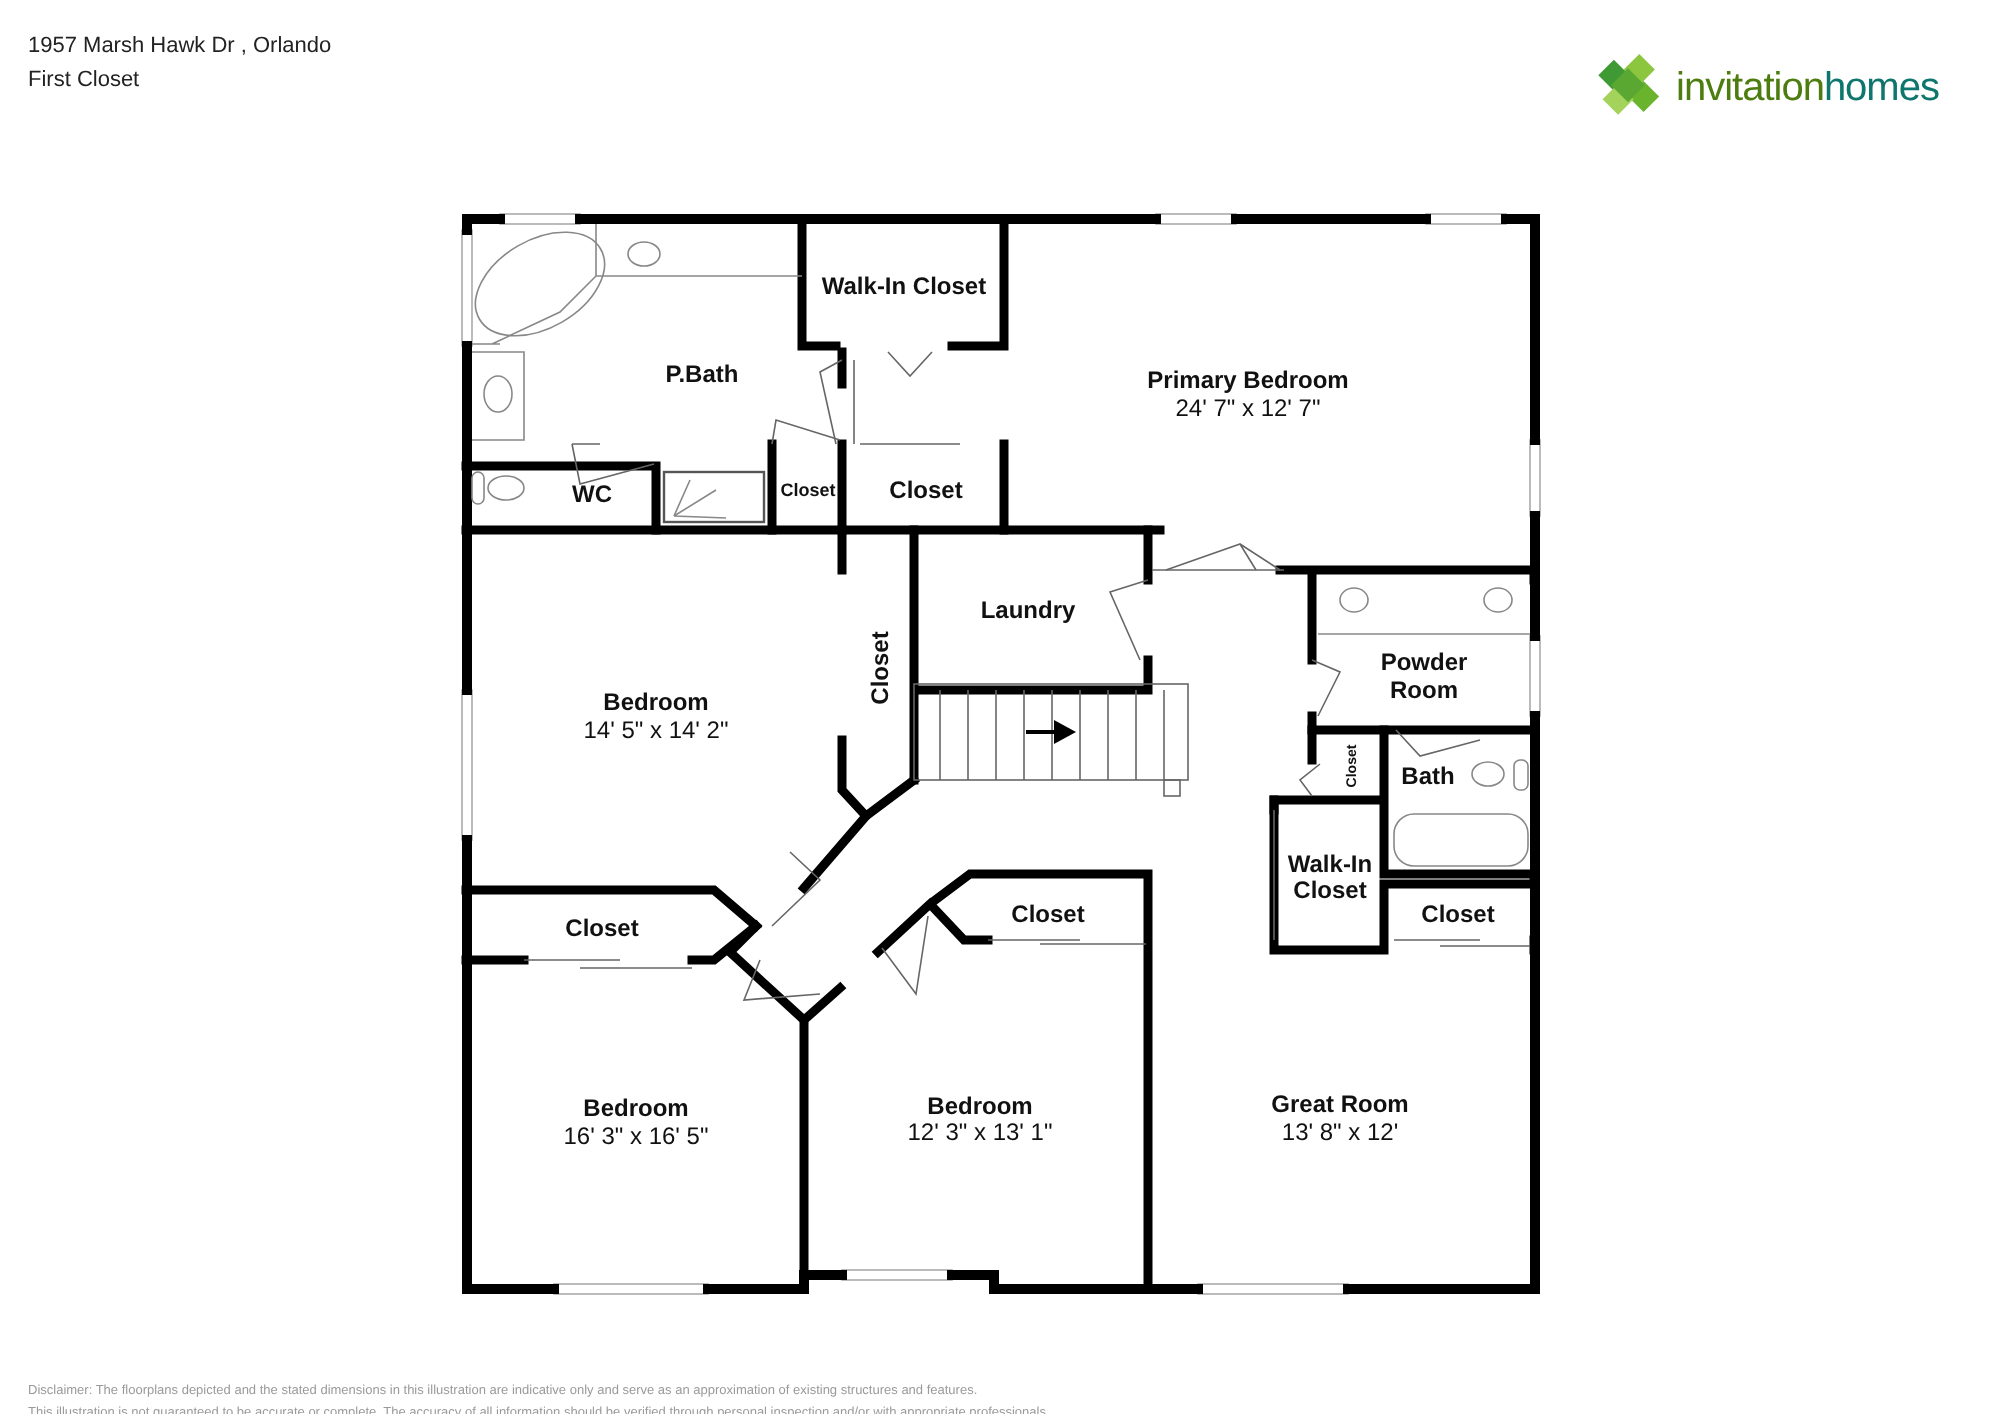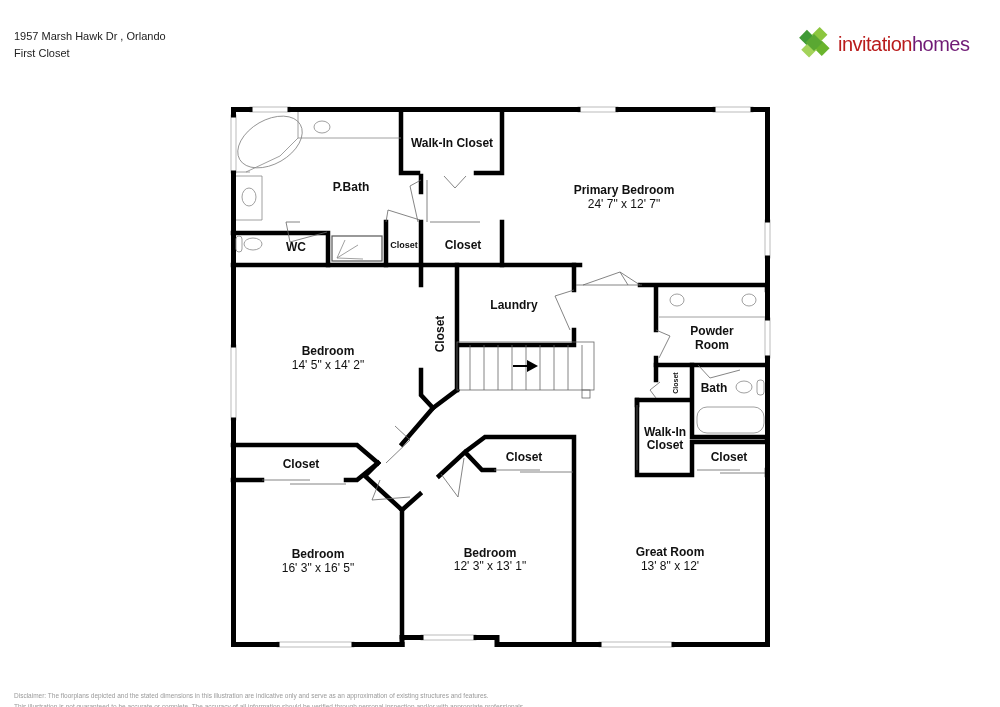--- a/index.html
+++ b/index.html
@@ -1,21 +1,21 @@
 <!DOCTYPE html>
 <html><head>
 <meta charset="utf-8">
 <style>
   html, body { margin:0; padding:0; background:#ffffff; }
   body { width:1000px; height:707px; position:relative; overflow:hidden; font-family:"Liberation Sans", sans-serif; color:#111; }
-  .addr { position:absolute; left:14px; top:28px; font-size:11px; line-height:17px; color:#222; }
+  .addr { position:absolute; left:14px; top:15px; font-size:11px; line-height:17px; color:#222; }
   .logo { position:absolute; left:796px; top:24px; height:40px; display:flex; align-items:center; }
   .logo-text { font-family:"Liberation Sans", sans-serif; font-size:20px; letter-spacing:-0.5px; margin-left:6px; }
-  .logo-text .a { color:#b91c1c; }
-  .logo-text .b { color:#701a75; }
+  .logo-text .a { color:#4d7c0f; }
+  .logo-text .b { color:#0f766e; }
   .disclaimer { position:absolute; left:14px; top:690px; font-size:6.5px; line-height:11px; color:#9a9a9a; white-space:nowrap; }
   svg.plan { position:absolute; left:0; top:0; }
   .room-label { font-family:"Liberation Sans", sans-serif; font-weight:bold; font-size:12px; fill:#111; text-anchor:middle; }
   .room-dim { font-family:"Liberation Sans", sans-serif; font-size:12px; fill:#111; text-anchor:middle; }
   .small-label { font-family:"Liberation Sans", sans-serif; font-weight:bold; font-size:9px; fill:#111; text-anchor:middle; }
 </style>
 </head>
 <body>
 
 <div class="addr">

